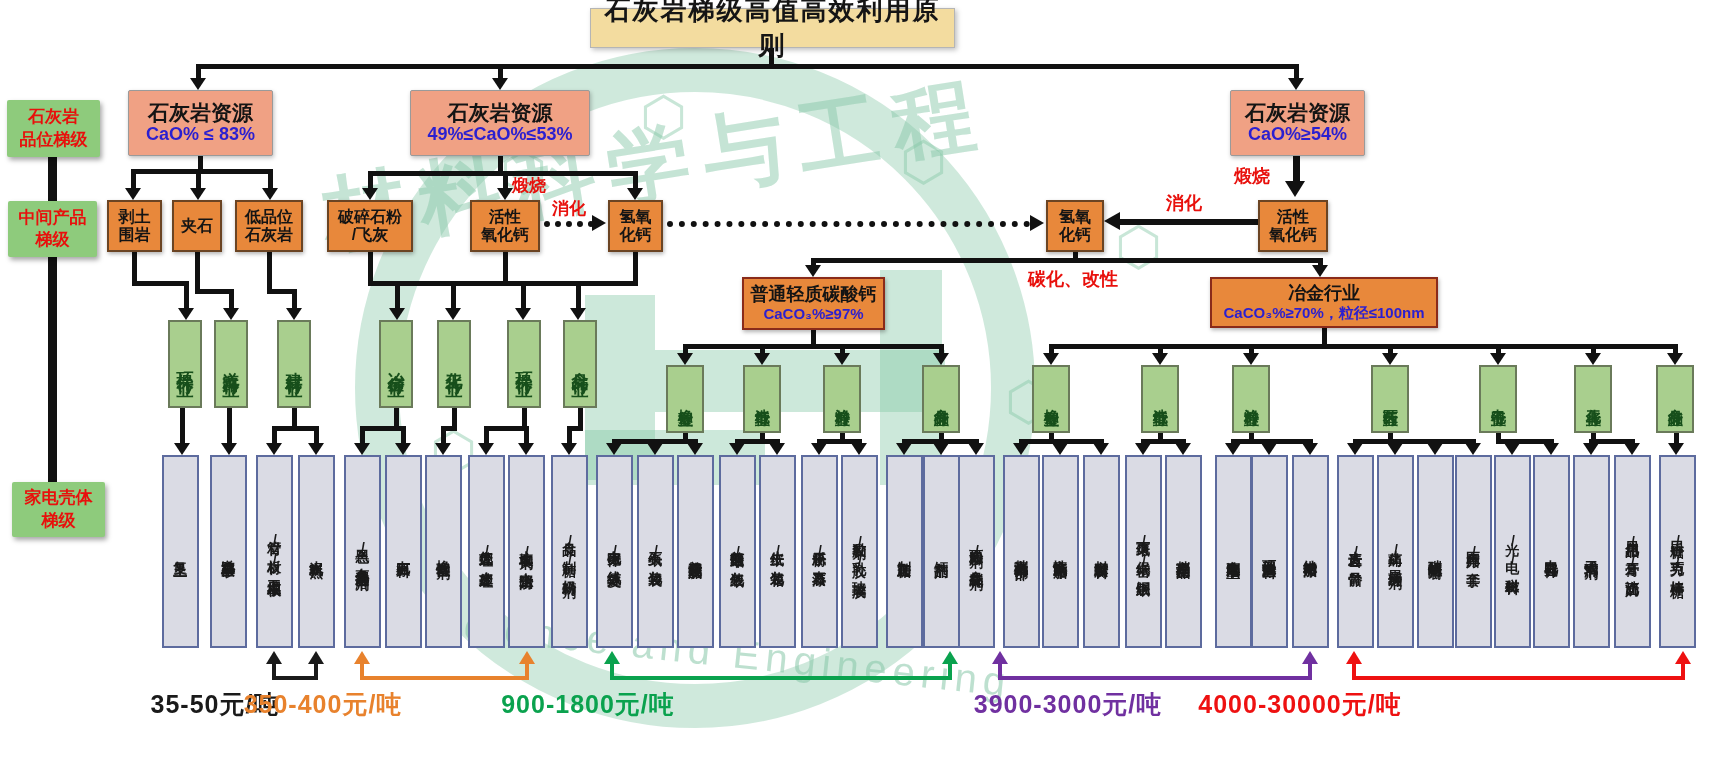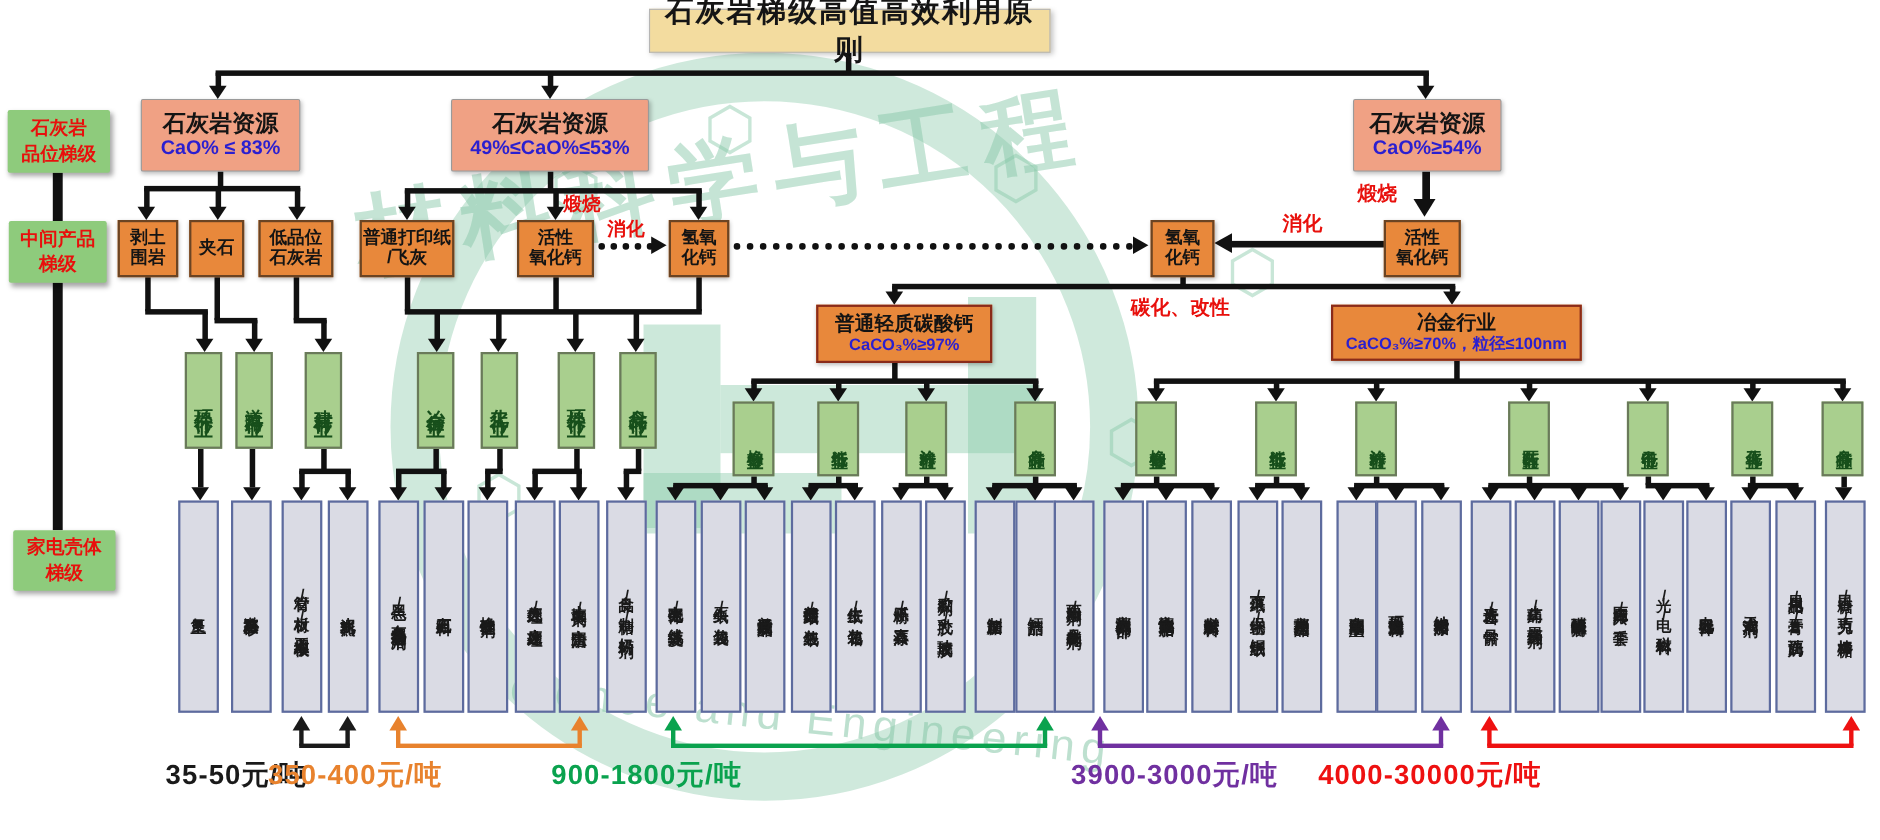--- a/index.html
+++ b/index.html
@@ -84,31 +84,31 @@
     </div>
     <div class="box res" style="left: 1230px; top: 90px; width: 135px; height: 66px;">
       <div class="res-name">石灰岩资源</div>
       <div class="res-grade">CaO%≥54%</div>
     </div>
     <div class="box inter" style="left: 107px; top: 200px; width: 55px; height: 52px;">剥土
 围岩</div>
     <div class="box inter" style="left: 172px; top: 200px; width: 50px; height: 52px;">夹石</div>
     <div class="box inter" style="left: 235px; top: 200px; width: 68px; height: 52px;">低品位
 石灰岩</div>
-    <div class="box inter" style="left: 327px; top: 200px; width: 86px; height: 52px;">普通打印纸
+    <div class="box inter" style="left: 327px; top: 200px; width: 86px; height: 52px;">破碎石粉
 /飞灰</div>
     <div class="box inter" style="left: 470px; top: 200px; width: 70px; height: 52px;">活性
 氧化钙</div>
     <div class="box inter" style="left: 608px; top: 200px; width: 55px; height: 52px;">氢氧
 化钙</div>
     <div class="box inter" style="left: 1046px; top: 200px; width: 58px; height: 52px;">氢氧
 化钙</div>
     <div class="box inter" style="left: 1258px; top: 200px; width: 70px; height: 52px;">活性
 氧化钙</div>
-    <div class="box carb" style="left: 742px; top: 277px; width: 160px; height: 53px;">
+    <div class="box carb" style="left: 742px; top: 277px; width: 143px; height: 53px;">
       <div class="carb-name">普通轻质碳酸钙</div>
       <div class="carb-spec">CaCO₃%≥97%</div>
     </div>
     <div class="box carb" style="left: 1210px; top: 277px; width: 228px; height: 51px;">
       <div class="carb-name">冶金行业</div>
       <div class="carb-spec">CaCO₃%≥70%，粒径≤100nm</div>
     </div>
     <div class="box ind ind-l" style="left: 168px; top: 320px; width: 34px; height: 88px;">环保行业</div>
     <div class="box prod" style="left: 162px; top: 455px; width: 37px; height: 193px;">复垦土</div>
     <div class="seg" style="left: 180px; top: 408px; width: 5px; height: 35px; background: rgb(17, 17, 17);"></div>

